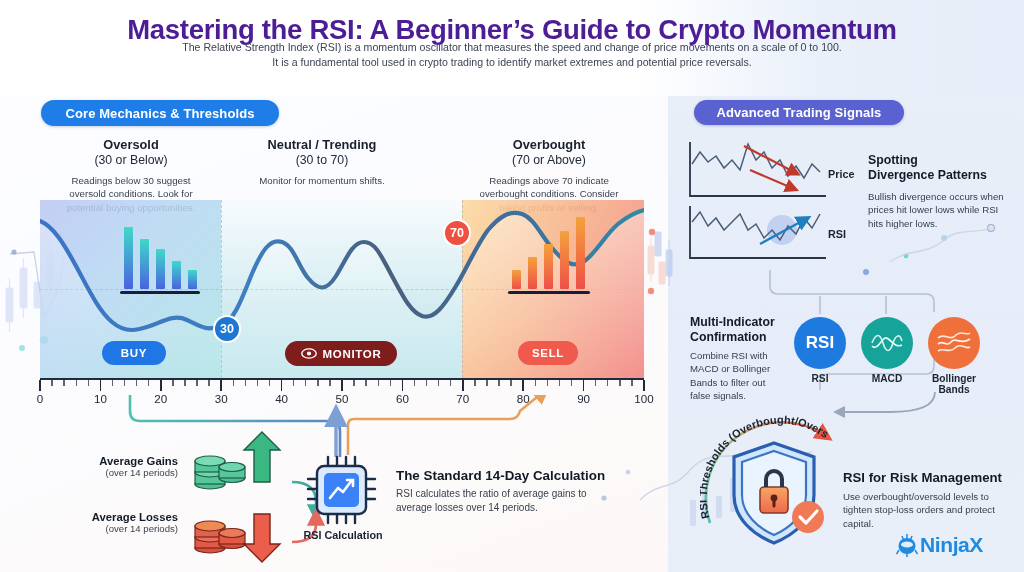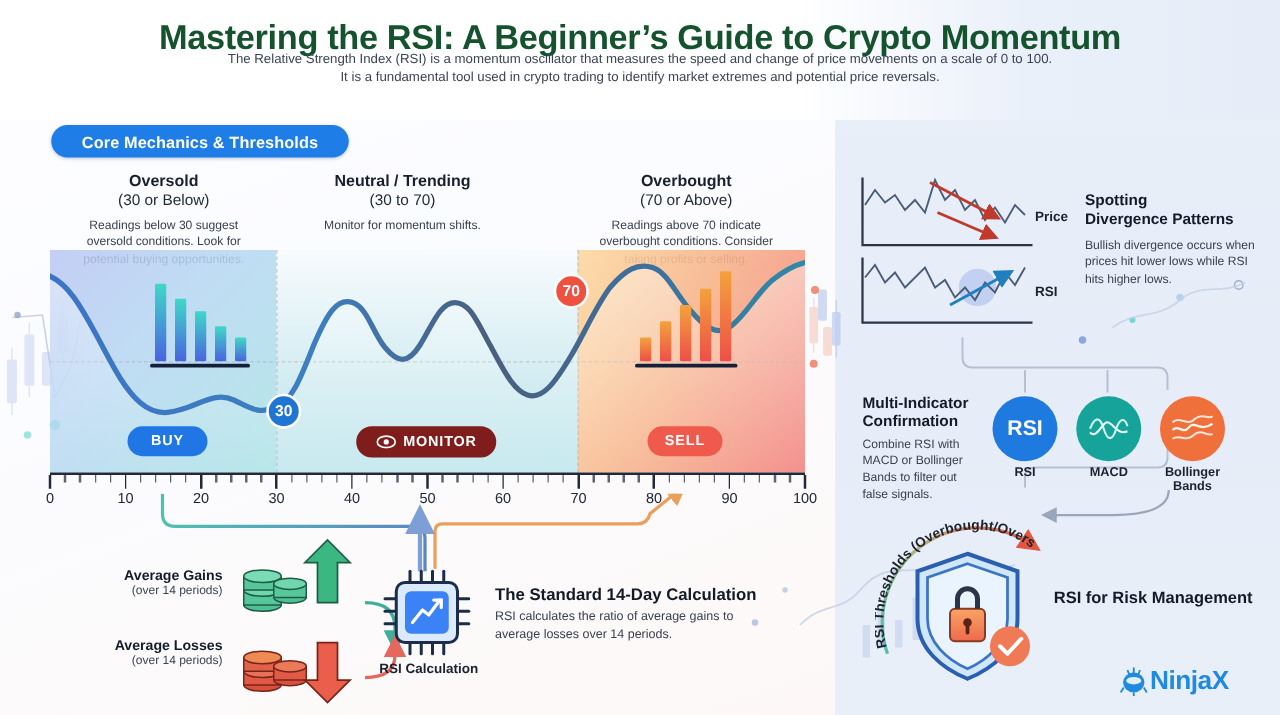--- a/index.html
+++ b/index.html
@@ -20,21 +20,21 @@
     background:linear-gradient(180deg,#e9eff9 0%,#e6edf8 55%,#e9eff9 100%);
   }
   .bg-top-fade {
     position:absolute; left:0; top:0; width:1024px; height:96px;
     background:linear-gradient(90deg,#ffffff 0%,#ffffff 62%,#eaf0fa 80%,#e6edf8 100%);
   }
 
   
   .title {
     position:absolute; left:0; top:14px; width:1024px; text-align:center;
-    font-size:27.5px; font-weight:bold; color:#14532d; letter-spacing:-.3px;
+    font-size:27.5px; font-weight:bold; color:#4c1d95; letter-spacing:-.3px;
   }
   .subtitle {
     position:absolute; left:50%; transform:translateX(-50%); top:40px;
     width:760px; text-align:center; font-size:10.6px; color:#3b4354;
     line-height:1.42;
   }
 
   
   .pill-hdr {
     position:absolute; border-radius:999px; color:#fff;
@@ -441,20 +441,21 @@
     <rect x="11" y="11" width="49" height="48" rx="7" fill="#dbeafe" stroke="#1b2d4a" stroke-width="2.4"></rect>
     <rect x="18" y="18" width="35" height="34" rx="5" fill="#3b82f6"></rect>
     <path d="M24,43 L32,33 L37,37 L46,25" fill="none" stroke="#fff" stroke-width="2.6" stroke-linecap="round" stroke-linejoin="round"></path>
     <path d="M41,25 L47,25 L47,31" fill="none" stroke="#fff" stroke-width="2.6" stroke-linecap="round"></path>
   </svg>
   <div class="chip-caption" style="left:290px; top:529px; width:106px;">RSI Calculation</div>
 
   <div class="calc-title" style="left:396px; top:468px;">The Standard 14-Day Calculation</div>
   <div class="calc-desc" style="left:396px; top:487px; width:215px;">RSI calculates the ratio of average gains to average losses over 14 periods.</div>
 
+  <div class="pill-hdr pill-adv">Advanced Trading Signals</div>
 
   <svg style="position:absolute;left:686px;top:138px;width:150px;height:128px">
     <defs>
       <marker id="arrRedDiv" markerWidth="6.5" markerHeight="6.5" refX="3" refY="3.2" orient="auto">
         <path d="M0,0 L6.5,3.2 L0,6.5 Z" fill="#c0392b"></path>
       </marker>
       <marker id="arrBlueDiv" markerWidth="6.5" markerHeight="6.5" refX="3" refY="3.2" orient="auto">
         <path d="M0,0 L6.5,3.2 L0,6.5 Z" fill="#1f7fbf"></path>
       </marker>
     </defs>
@@ -553,20 +554,21 @@
       <circle cx="42" cy="55" r="3.4" fill="#5a2316"></circle>
       <path d="M42,57 L42,63" stroke="#5a2316" stroke-width="3" stroke-linecap="round"></path>
     </g>
     <g transform="translate(92,96)">
       <circle cx="16" cy="16" r="16" fill="#f07a55"></circle>
       <path d="M8,16 L14,22 L25,10" fill="none" stroke="#fff" stroke-width="3.2" stroke-linecap="round" stroke-linejoin="round"></path>
     </g>
   </svg>
 
   <div class="rc-title" style="left:843px; top:470px; width:180px; font-size:13.2px;">RSI for Risk Management</div>
+  <div class="rc-desc" style="left:843px; top:490px; width:162px;">Use overbought/oversold levels to tighten stop-loss orders and protect capital.</div>
 
   <div class="brand" style="left:896px; top:533px;">
     <svg width="22" height="24" viewBox="0 0 22 24">
       <path d="M11,1 L11,6 M6,3 L7.5,7 M16,3 L14.5,7" stroke="#1f8ae0" stroke-width="1.5"></path>
       <ellipse cx="11" cy="13" rx="8.5" ry="8" fill="#1f8ae0"></ellipse>
       <ellipse cx="11" cy="11.5" rx="6" ry="3" fill="#dff0fc"></ellipse>
       <path d="M3,17 L0.5,21 M19,17 L21.5,21 M11,21 L11,24" stroke="#1f8ae0" stroke-width="1.5"></path>
     </svg>
     <span>NinjaX</span>
   </div>

